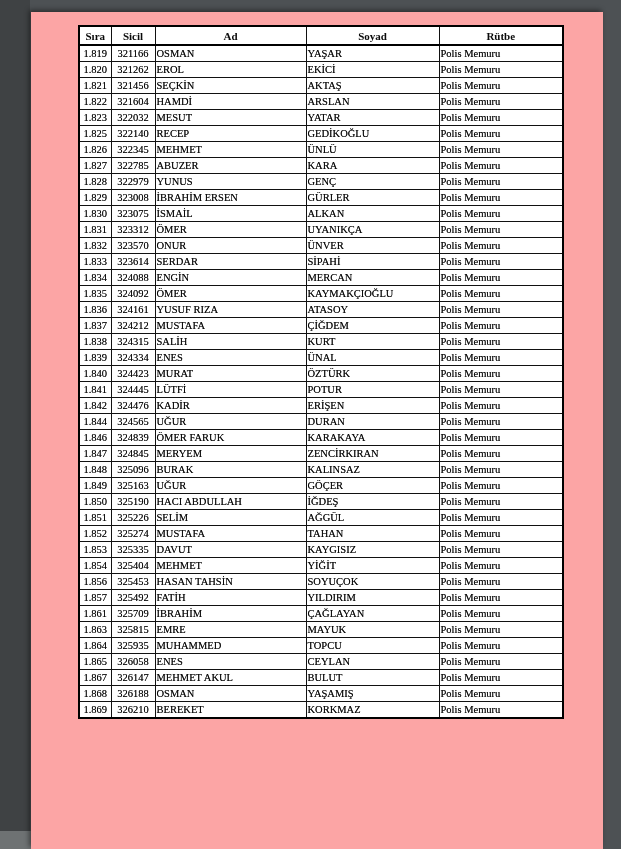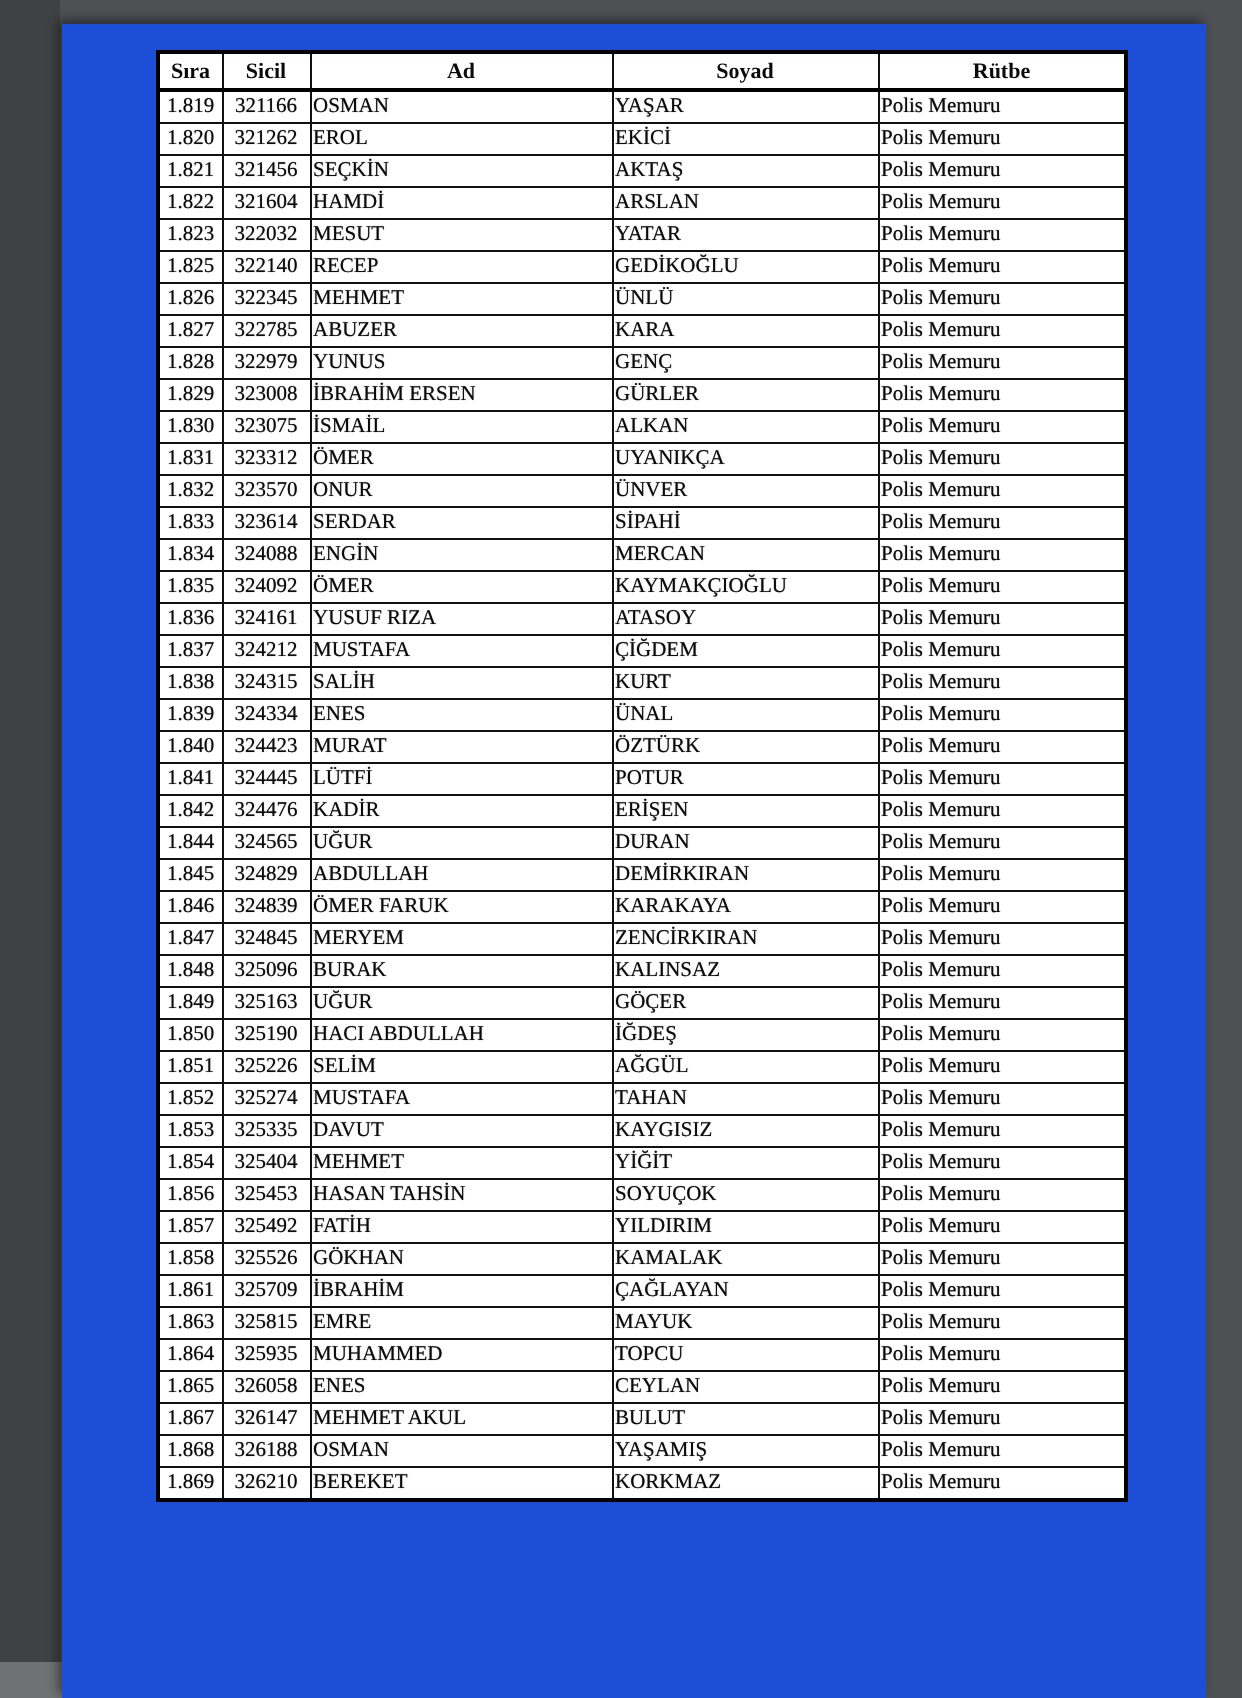--- a/index.html
+++ b/index.html
@@ -23,21 +23,21 @@
   .corner-bottom-left {
     position: absolute;
     left: 0; top: 831px;
     width: 42px; height: 18px;
     background: #6e7273;
   }
   .page {
     position: absolute;
     left: 31px; top: 12px;
     width: 572px; height: 837px;
-    background: #1d4ed8;
+    background: #fca5a5;
     box-shadow: -2px -2px 5px rgba(0,0,0,0.45);
   }
   table.records {
     position: absolute;
     left: 47px;  
     top: 13px;   
     border-collapse: collapse;
     table-layout: fixed;
     width: 484px;
     background: #fff;
@@ -259,27 +259,20 @@
           <td class="c4">Polis Memuru</td>
         </tr>
         <tr>
           <td class="c0">1.844</td>
           <td class="c1">324565</td>
           <td class="c2">UĞUR</td>
           <td class="c3">DURAN</td>
           <td class="c4">Polis Memuru</td>
         </tr>
         <tr>
-          <td class="c0">1.845</td>
-          <td class="c1">324829</td>
-          <td class="c2">ABDULLAH</td>
-          <td class="c3">DEMİRKIRAN</td>
-          <td class="c4">Polis Memuru</td>
-        </tr>
-        <tr>
           <td class="c0">1.846</td>
           <td class="c1">324839</td>
           <td class="c2">ÖMER FARUK</td>
           <td class="c3">KARAKAYA</td>
           <td class="c4">Polis Memuru</td>
         </tr>
         <tr>
           <td class="c0">1.847</td>
           <td class="c1">324845</td>
           <td class="c2">MERYEM</td>
@@ -340,27 +333,20 @@
           <td class="c1">325453</td>
           <td class="c2">HASAN TAHSİN</td>
           <td class="c3">SOYUÇOK</td>
           <td class="c4">Polis Memuru</td>
         </tr>
         <tr>
           <td class="c0">1.857</td>
           <td class="c1">325492</td>
           <td class="c2">FATİH</td>
           <td class="c3">YILDIRIM</td>
-          <td class="c4">Polis Memuru</td>
-        </tr>
-        <tr>
-          <td class="c0">1.858</td>
-          <td class="c1">325526</td>
-          <td class="c2">GÖKHAN</td>
-          <td class="c3">KAMALAK</td>
           <td class="c4">Polis Memuru</td>
         </tr>
         <tr>
           <td class="c0">1.861</td>
           <td class="c1">325709</td>
           <td class="c2">İBRAHİM</td>
           <td class="c3">ÇAĞLAYAN</td>
           <td class="c4">Polis Memuru</td>
         </tr>
         <tr>

